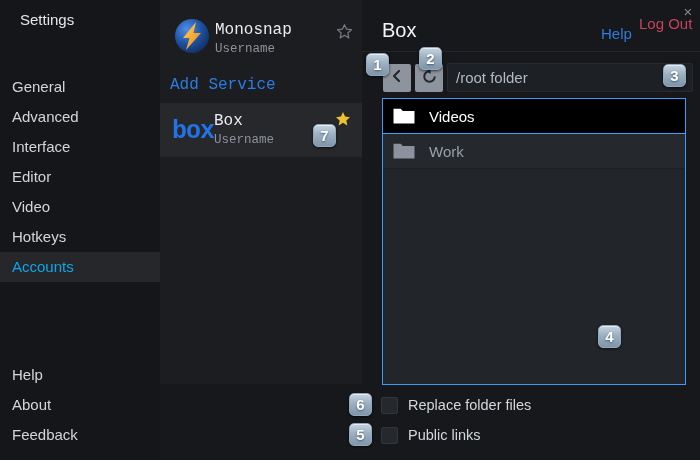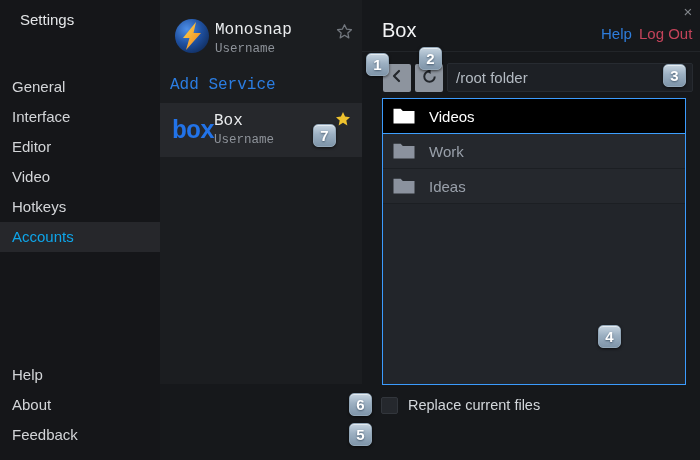--- a/index.html
+++ b/index.html
@@ -28,21 +28,21 @@
   .box-row{position:absolute;left:0;top:103px;width:202px;height:54px;background:#26282c;}
   .box-logo{position:absolute;left:12px;top:16px;font-size:25px;font-weight:bold;letter-spacing:-1px;color:#2273e8;line-height:26px;}
   .box-name{position:absolute;left:54px;top:9px;font-size:16px;color:#eaecee;}
   .box-user{position:absolute;left:54px;top:30px;font-size:12.5px;color:#8e939a;}
   .star-gold{position:absolute;left:175px;top:8px;width:16px;height:16px;color:#eec22e;}
   
   .rpanel{position:absolute;left:362px;top:0;width:338px;height:460px;background:#16181b;}
   .close-btn{position:absolute;left:316px;top:2px;width:20px;height:20px;text-align:center;line-height:20px;font-size:15px;color:#83878d;cursor:pointer;}
   .panel-title{position:absolute;left:20px;top:19px;font-size:20px;color:#f2f3f5;}
   .link-help{position:absolute;left:239px;top:25px;font-size:15px;color:#2e7ddc;cursor:pointer;}
-  .link-logout{position:absolute;left:277px;top:25px;font-size:15px;color:#c4435a;cursor:pointer;}
+  .link-logout{position:absolute;left:277px;top:15px;font-size:15px;color:#c4435a;cursor:pointer;}
   .header-sep{position:absolute;left:0;top:51px;width:338px;height:1px;background:#222529;}
   .nav-btn{position:absolute;width:28px;height:28px;background:#8d949e;border-radius:2px;color:#23272c;display:flex;align-items:center;justify-content:center;cursor:pointer;}
   .btn-back{left:21px;top:64px;}
   .btn-refresh{left:53px;top:64px;}
   .path-input{
     position:absolute;left:85px;top:63px;width:246px;height:29px;
     background:#1d2025;border:1px solid #272b31;border-radius:2px;
     color:#b3bac2;font-size:15px;padding:12px 8px;outline:none;
     font-family:"Liberation Sans",sans-serif;
   }
@@ -80,20 +80,21 @@
 </style>
 </head>
 <body>
 
 <div class="app">
 
   <div class="sidebar">
     <div class="sidebar-title">Settings</div>
     <div class="nav">
       <div class="nav-item">General</div>
+      <div class="nav-item">Advanced</div>
       <div class="nav-item">Interface</div>
       <div class="nav-item">Editor</div>
       <div class="nav-item">Video</div>
       <div class="nav-item">Hotkeys</div>
       <div class="nav-item active">Accounts</div>
     </div>
     <div class="nav nav-footer">
       <div class="nav-item">Help</div>
       <div class="nav-item">About</div>
       <div class="nav-item">Feedback</div>
@@ -177,33 +178,29 @@
         <span>Videos</span>
       </div>
       <div class="folder-row">
         <span class="f-icon">
           <svg width="22" height="16" viewBox="0 0 22 16">
               <path d="M0.5 15.5 V0.8 h7.2 l2.1 2.3 h11.7 v12.4 z" fill="currentColor"></path>
             </svg>
         </span>
         <span>Work</span>
       </div>
-      <div class="folder-row">
-        <span class="f-icon">
-          <svg width="22" height="16" viewBox="0 0 22 16">
-              <path d="M0.5 15.5 V0.8 h7.2 l2.1 2.3 h11.7 v12.4 z" fill="currentColor"></path>
-            </svg>
-        </span>
-        <span>Ideas</span>
-      </div>
     </div>
 
     <div class="opt-row r1">
       <div class="checkbox"></div>
-      <div class="opt-label">Replace current files</div>
+      <div class="opt-label">Replace folder files</div>
+    </div>
+    <div class="opt-row r2">
+      <div class="checkbox"></div>
+      <div class="opt-label">Public links</div>
     </div>
   </div>
 
   <div class="badge b1">1</div>
   <div class="badge b2">2</div>
   <div class="badge b3">3</div>
   <div class="badge b4">4</div>
   <div class="badge b5">5</div>
   <div class="badge b6">6</div>
   <div class="badge b7">7</div>

